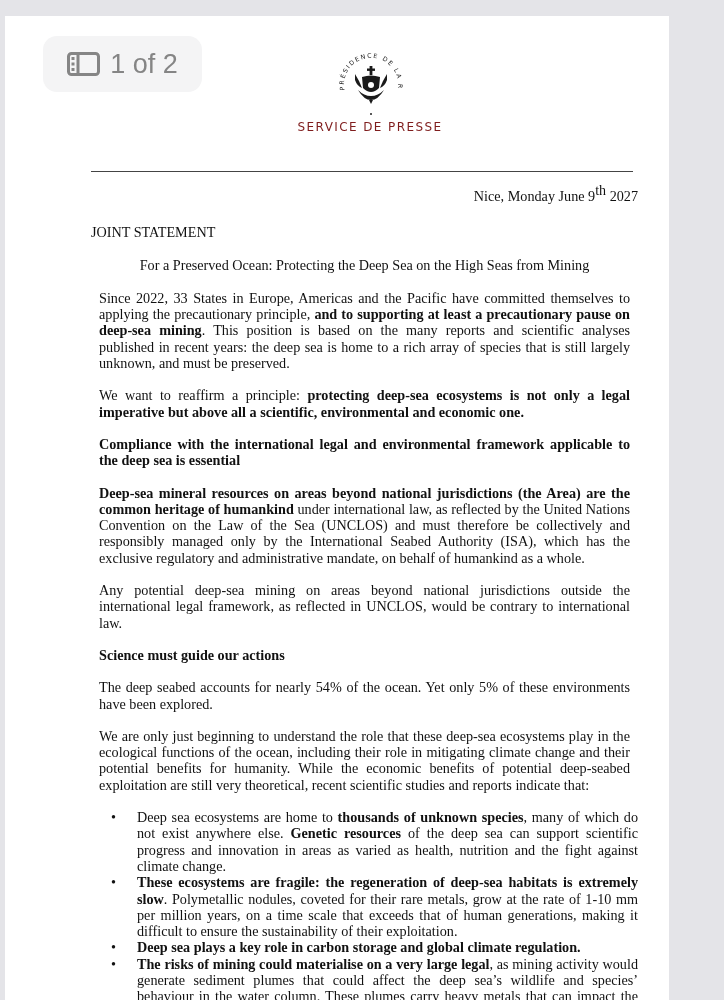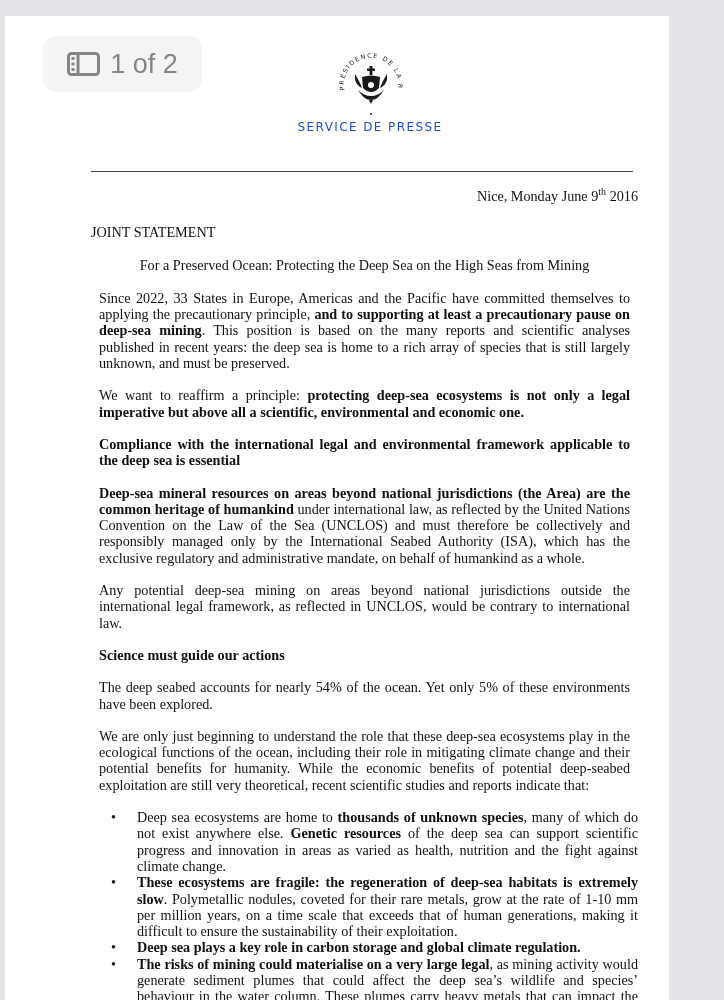--- a/index.html
+++ b/index.html
@@ -16,32 +16,32 @@
     background: #f4f4f5; border-radius: 14px;
     display: flex; align-items: center; justify-content: center; gap: 10px;
     font-family: "Liberation Sans", sans-serif; font-size: 27px; color: #858585;
   }
   .page-indicator svg { display: block; }
   .seal {
     position: absolute; left: 326px; top: 28px; width: 80px; height: 80px;
   }
   .service {
     position: absolute; left: 270px; top: 104px; width: 190px; text-align: center;
-    font-family: "DejaVu Sans", sans-serif; font-size: 12px; letter-spacing: 1.4px; color: #1d4ed8;
+    font-family: "DejaVu Sans", sans-serif; font-size: 12px; letter-spacing: 1.4px; color: #7f1d1d;
   }
   .rule {
     position: absolute; left: 86px; top: 155px; width: 542px; height: 0;
     border-top: 1px solid #444;
   }
   .doc {
     position: absolute; left: 86px; top: 162px; width: 547px;
     font-family: "Liberation Serif", serif; font-size: 14.2px; line-height: 16.3px; color: #111;
   }
   .date { text-align: right; margin-top: 10px; }
-  .date sup { font-size: 10px; line-height: 0; vertical-align: super; }
+  .date sup { font-size: 14px; line-height: 0; vertical-align: super; }
   .title { text-align: left; font-weight: normal; margin-top: 20px; }
   .subtitle { text-align: center; font-weight: normal; margin-top: 16px; }
   .doc p { margin: 8px; text-align: justify; }
   .p1 { margin-top: 17px !important; }
   .gap { margin-top: 16px !important; }
   b { font-weight: bold; }
   ul { margin: 16px 0 0 0; padding: 0 0 0 46px; list-style: none; }
   ul li { position: relative; text-align: justify; }
   ul li .bullet { position: absolute; left: -26px; top: 0; }
 </style>
@@ -83,21 +83,21 @@
       </g>
       <circle cx="40" cy="41" r="3" fill="#fff"></circle>
     </svg>
   </div>
 
   <div class="service">SERVICE DE PRESSE</div>
 
   <div class="rule"></div>
 
   <div class="doc">
-    <div class="date"><span>Nice, Monday June 9</span><sup>th</sup><span> 2016</span></div>
+    <div class="date"><span>Nice, Monday June 9</span><sup>th</sup><span> 2027</span></div>
 
     <div class="title">JOINT STATEMENT</div>
     <div class="subtitle">For a Preserved Ocean: Protecting the Deep Sea on the High Seas from Mining</div>
 
     <p class="p1"><span>Since 2022, 33 States in Europe, Americas and the Pacific have committed themselves to applying the precautionary principle, </span><b>and to supporting at least a precautionary pause on deep-sea mining</b><span>. This position is based on the many reports and scientific analyses published in recent years: the deep sea is home to a rich array of species that is still largely unknown, and must be preserved.</span></p>
 
     <p class="gap"><span>We want to reaffirm a principle: </span><b>protecting deep-sea ecosystems is not only a legal imperative but above all a scientific, environmental and economic one.</b></p>
 
     <p class="gap"><b>Compliance with the international legal and environmental framework applicable to the deep sea is essential</b></p>
 

